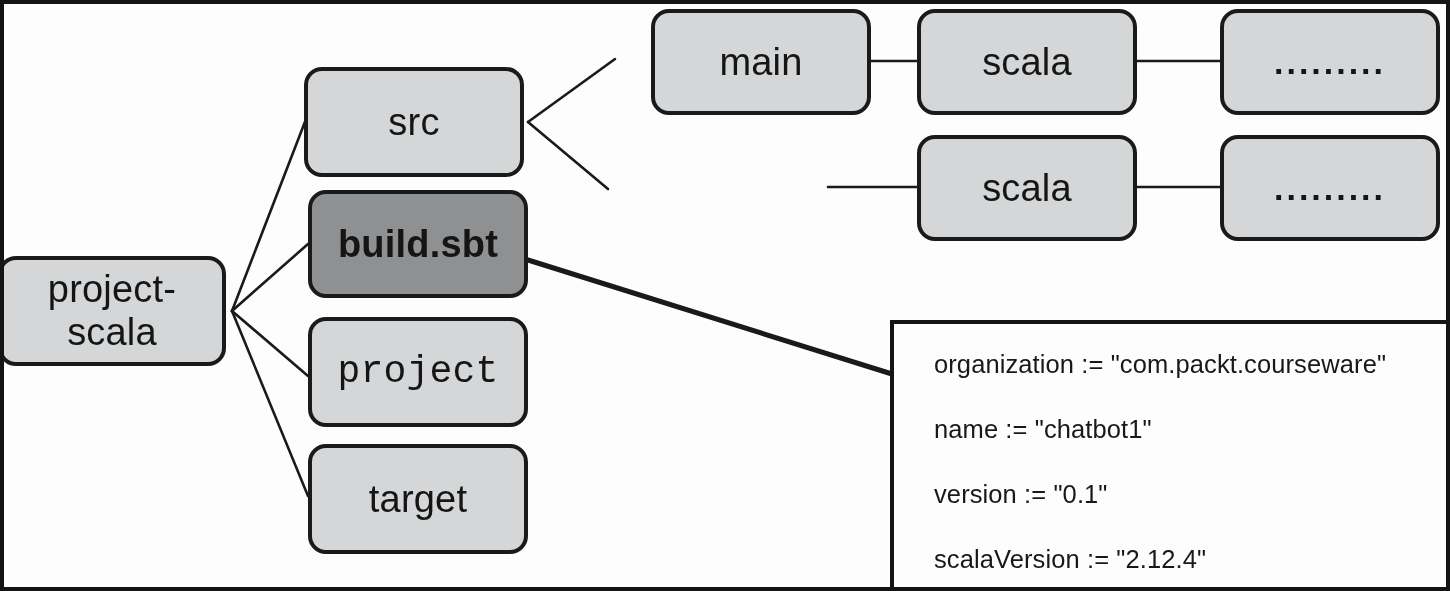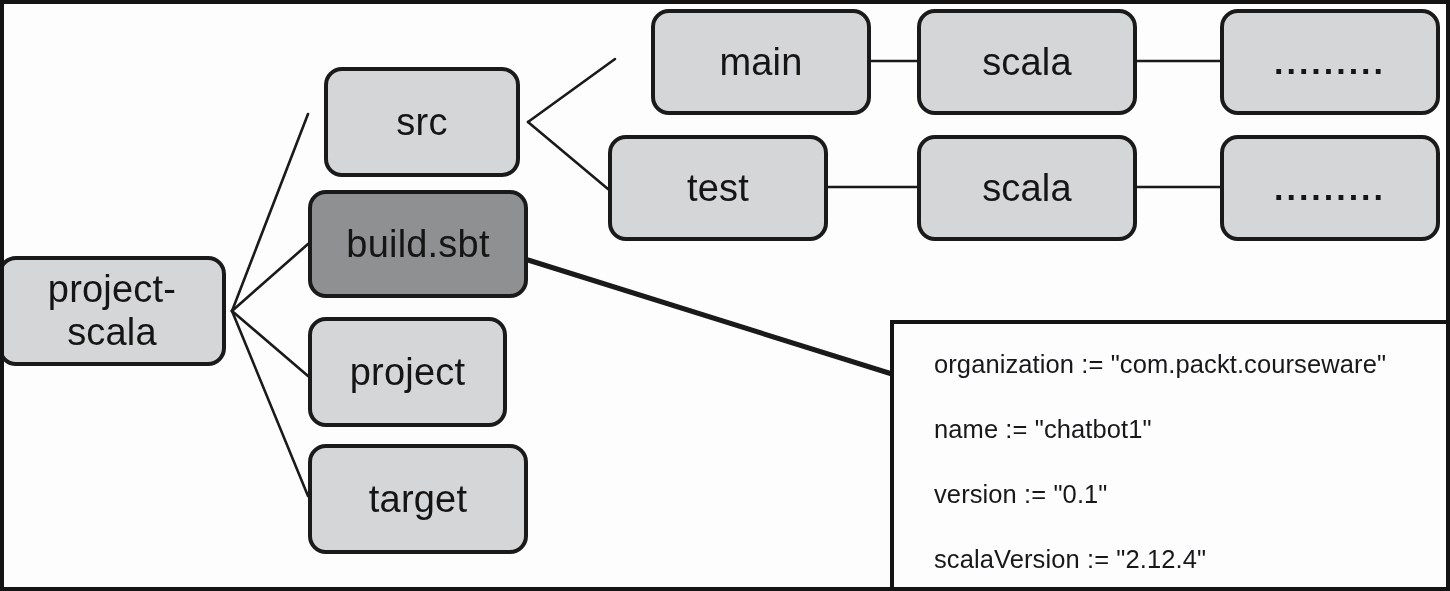--- a/index.html
+++ b/index.html
@@ -38,20 +38,21 @@
     justify-content: center;
     text-align: center;
     color: #151515;
     font-size: 38px;
     line-height: 1.12;
     letter-spacing: 0.2px;
     z-index: 3;
   }
   .node.accent {
     background: #8f9091;
+    font-weight: bold;
   }
   .node.dots {
     font-size: 34px;
     letter-spacing: 3px;
     font-weight: 700;
   }
   .node .label {
     display: block;
     padding: 0 6px;
     white-space: pre-line;
@@ -96,37 +97,34 @@
         <line x1="1133" y1="57" x2="1216" y2="57" stroke-width="2.6"></line>
         <line x1="1133" y1="183" x2="1216" y2="183" stroke-width="2.6"></line>
         <line x1="524" y1="256" x2="888" y2="370" stroke-width="5"></line>
       </g>
   </svg>
 
   <div class="node" style="left: -6px; top: 252px; width: 228px; height: 110px;">
     <span class="label">project-
 scala</span>
   </div>
-  <div class="node" style="left: 320px; top: 63px; width: 196px; height: 110px;">
+  <div class="node" style="left: 300px; top: 63px; width: 220px; height: 110px;">
     <span class="label">src</span>
   </div>
   <div class="node accent" style="left: 304px; top: 186px; width: 220px; height: 108px; background: rgb(143, 144, 145);">
     <span class="label">build.sbt</span>
   </div>
-  <div class="node" style="left: 304px; top: 313px; width: 199px; height: 110px;">
+  <div class="node" style="left: 304px; top: 313px; width: 220px; height: 110px; font-family: Liberation Mono, monospace;">
     <span class="label">project</span>
   </div>
   <div class="node" style="left: 304px; top: 440px; width: 220px; height: 110px;">
     <span class="label">target</span>
   </div>
   <div class="node" style="left: 611px; top: 5px; width: 220px; height: 106px; margin-left: 36px;">
     <span class="label">main</span>
-  </div>
-  <div class="node" style="left: 604px; top: 131px; width: 220px; height: 106px;">
-    <span class="label">test</span>
   </div>
   <div class="node" style="left: 913px; top: 5px; width: 220px; height: 106px;">
     <span class="label">scala</span>
   </div>
   <div class="node" style="left: 913px; top: 131px; width: 220px; height: 106px;">
     <span class="label">scala</span>
   </div>
   <div class="node dots" style="left: 1216px; top: 5px; width: 220px; height: 106px;">
     <span class="label">.........</span>
   </div>

